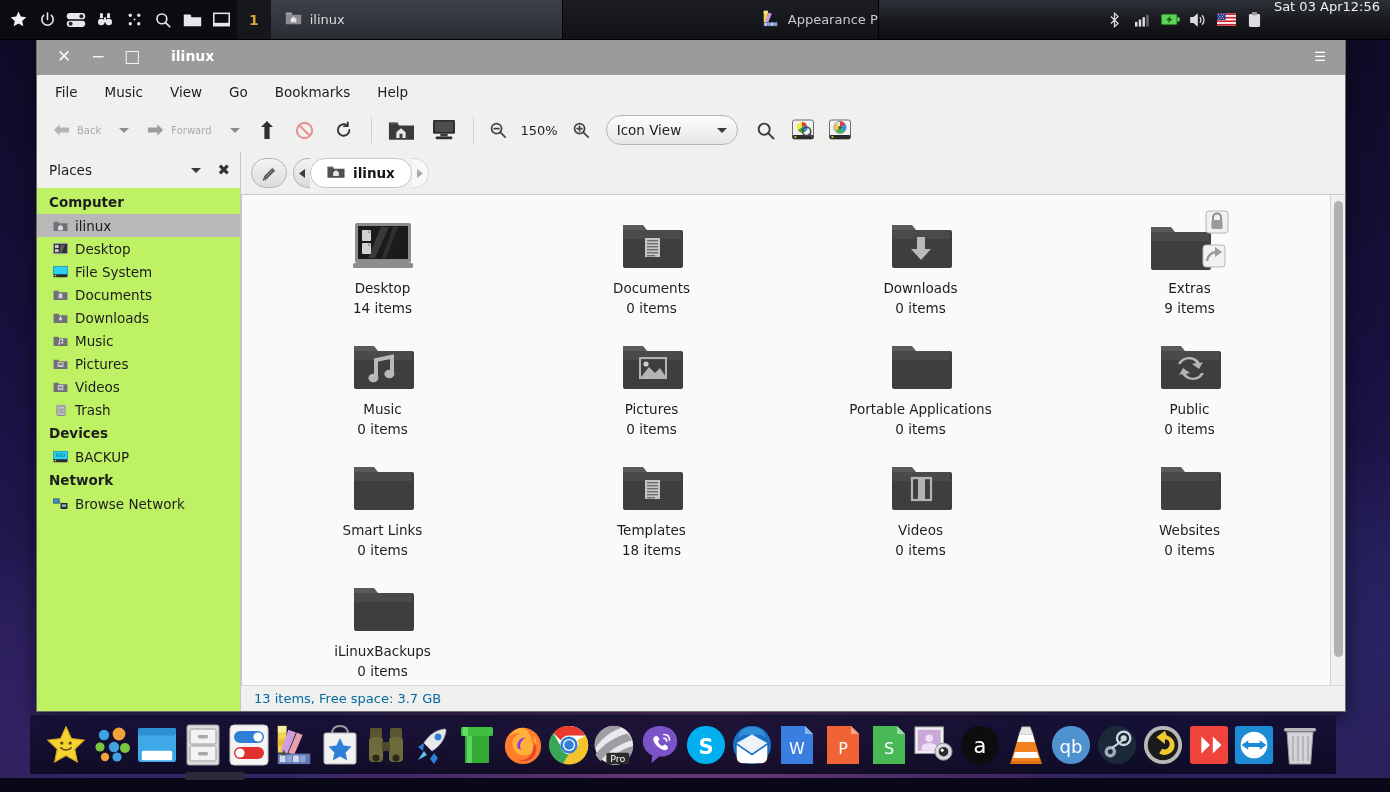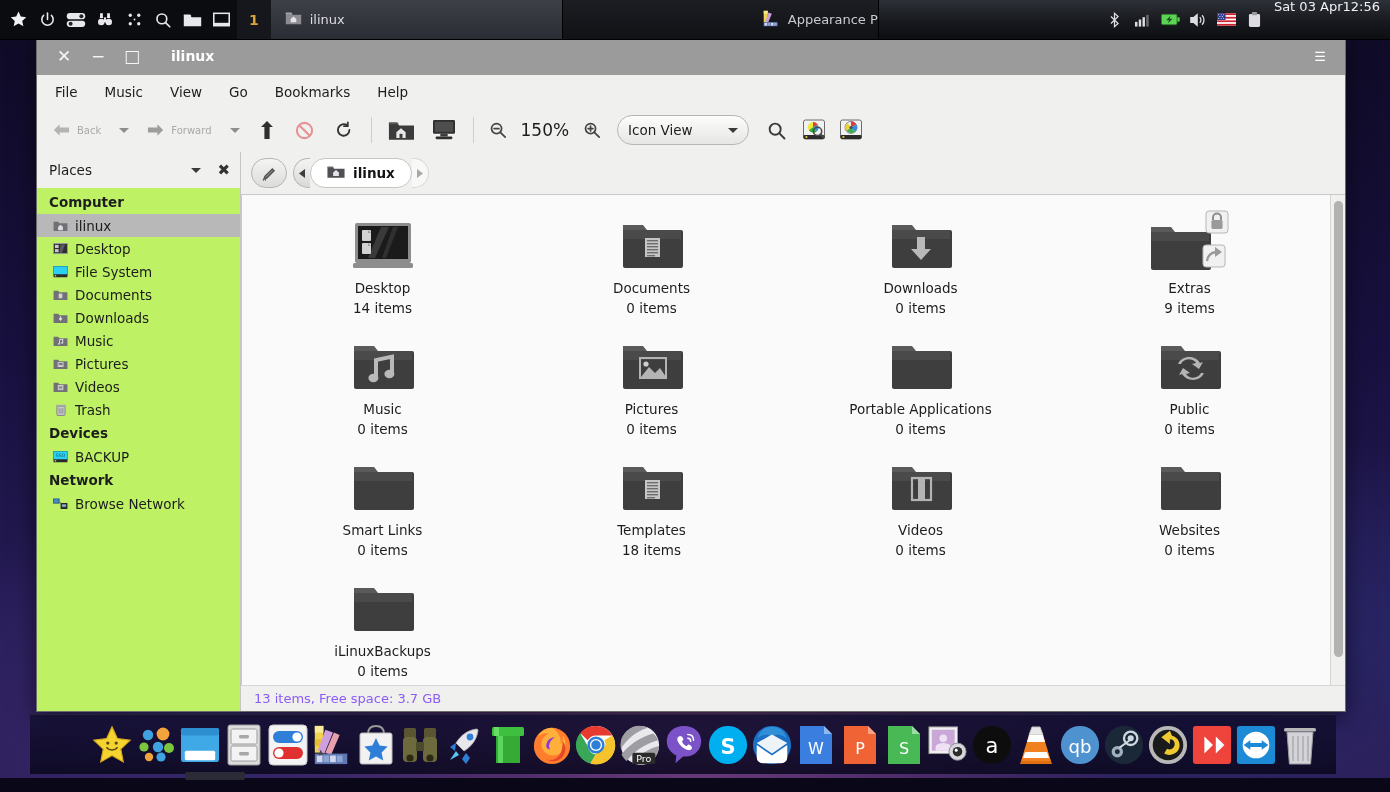--- a/index.html
+++ b/index.html
@@ -62,21 +62,21 @@
              padding-left:6px; gap:3px; flex:none; border-bottom:0; }
   .menu-item { padding:5px 12px; font-size:13.5px; color:#1d1d1d; border-radius:2px;}
   #toolbar { height:44px; background:#f0f0ef; display:flex; align-items:center;
              padding:0 8px; gap:1px; flex:none; }
   .tbar-btn { display:flex; align-items:center; gap:7px; padding:4px 8px; color:#333;
               border-radius:3px; font-size:10px; height:32px;}
   .tbar-btn.disabled { color:#a9a9a9; }
   .tbar-sep { width:1px; height:26px; background:#cfcfcd; margin:0 7px; }
   .arrow-dn { width:0;height:0;border-left:5px solid transparent;border-right:5px solid transparent;
               border-top:5px solid #8e8e8e; }
-  #zoomlevel { font-size:17px; color:#1d1d1d; padding:0 6px; min-width:42px; text-align:center;}
+  #zoomlevel { font-size:13px; color:#1d1d1d; padding:0 6px; min-width:42px; text-align:center;}
   #viewcombo { display:flex; align-items:center; justify-content:space-between; gap:10px;
      width:132px; height:30px; padding:0 10px;
      background:linear-gradient(180deg,#fdfdfd 0%, #e6e6e4 100%);
      border:1px solid #b6b6b3; border-radius:15px; font-size:13.5px; color:#1d1d1d; }
   
   #fm-body { flex:1; display:flex; min-height:0; background:#f0f0ef; }
   #sidebar { width:204px; flex:none; display:flex; flex-direction:column;
              border-right:1px solid #c6c6c4; background:#fff; }
   #places-head { height:36px; display:flex; align-items:center; padding:0 10px 0 12px;
       background:#f0f0ef; font-size:13.5px; color:#1d1d1d; flex:none; }
@@ -110,27 +110,27 @@
   .fitem { display:flex; flex-direction:column; align-items:center; padding:8px 4px 6px;
            height:121px; }
   .fico { width:72px; height:58px; position:relative; display:flex; align-items:flex-end;
           justify-content:center; margin-bottom:6px;}
   .fname { font-size:13.5px; color:#1d1d1d; text-align:center; line-height:1.45;}
   .fcount { font-size:13.5px; color:#1d1d1d; text-align:center; line-height:1.45;}
   .vscroll { width:15px; background:#f0f0ef; border-left:1px solid #d4d4d2; position:relative;}
   .vscroll .thumb { position:absolute; left:3px; right:2px; top:6px; height:456px;
       background:#b2b2b0; border-radius:5px;}
   #statusbar { height:26px; flex:none; background:#f0f0ef; display:flex; align-items:center;
-      padding-left:13px; font-size:13px; color:#8b5cf6; border-top:1px solid #d6d6d4;}
+      padding-left:13px; font-size:13px; color:#0369a1; border-top:1px solid #d6d6d4;}
   
   #dock {
     position:absolute; left:30px; bottom:18px; width:1306px; height:60px;
     background:linear-gradient(180deg, rgba(18,14,48,.80) 0%, rgba(10,8,30,.88) 100%);
     border-top:1px solid rgba(255,255,255,.10);
-    display:flex; align-items:center; justify-content:flex-end;
+    display:flex; align-items:center; justify-content:space-between;
     padding:0 14px; z-index:40;
   }
   .dock-ico { width:44px; height:44px; display:flex; align-items:center; justify-content:center;
               position:relative; }
   .dock-ico svg { display:block; }
   #bottom-strip { position:absolute; left:0; bottom:0; width:1390px; height:14px;
       background:#0a0818; z-index:45;}
   #bottom-strip .nub { position:absolute; left:185px; top:-6px; width:60px; height:8px;
       background:#2b2b38; border-radius:2px;}
 </style>

